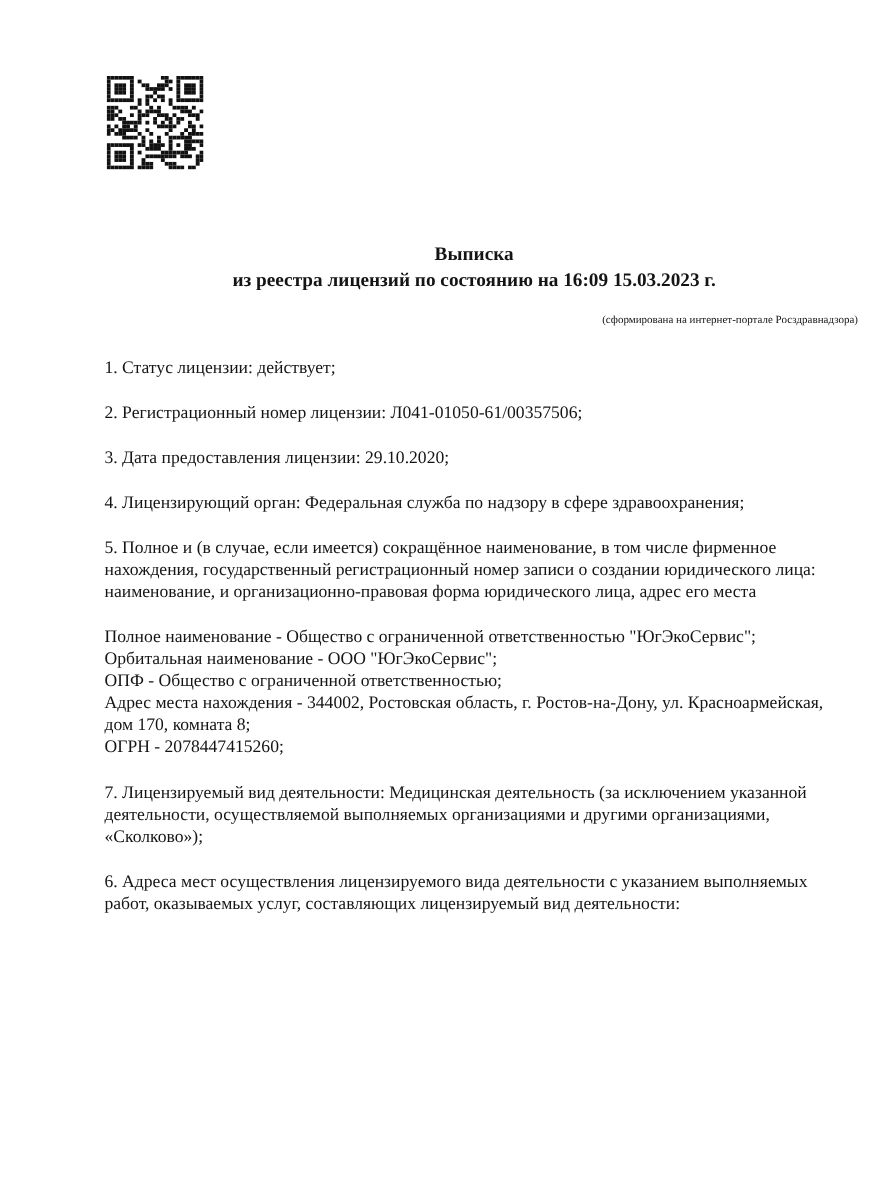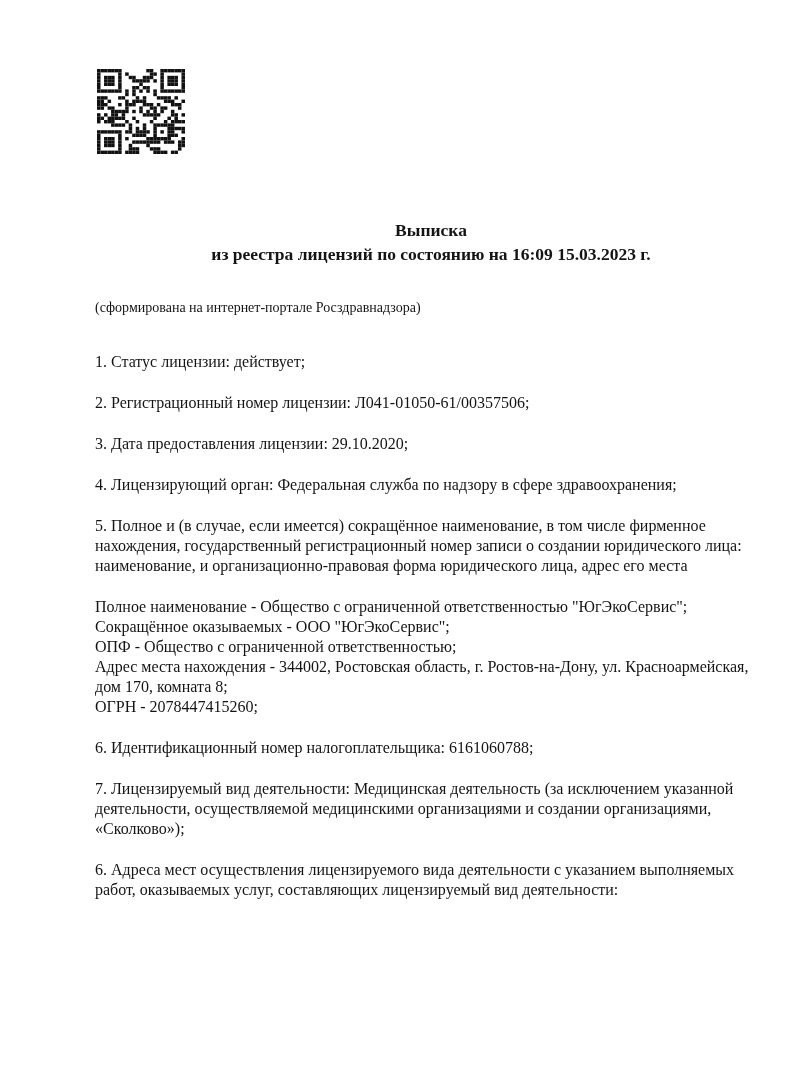--- a/index.html
+++ b/index.html
@@ -32,30 +32,30 @@
     margin: 0;
     text-align: center;
     font-size: 17.5px;
     font-weight: 700;
     line-height: 24px;
   }
   .title-line { display: block; }
   .subtitle {
     position: absolute;
     left: 95px;
-    top: 300px;
+    top: 284px;
     width: 685px;
-    text-align: left;
-    font-size: 14px;
+    text-align: right;
+    font-size: 10px;
     line-height: 16px;
   }
   .body {
     position: absolute;
     left: 95px;
-    top: 352px;
+    top: 325px;
     width: 690px;
     font-size: 16px;
     line-height: 20px;
   }
   .block { margin: 0 0 21px 0; }
   .line { white-space: nowrap; }
 </style>
 </head>
 <body>
 
@@ -395,32 +395,29 @@
       <div class="block">
         <div class="line">4. Лицензирующий орган: Федеральная служба по надзору в сфере здравоохранения;</div>
       </div>
       <div class="block">
         <div class="line">5. Полное и (в случае, если имеется) сокращённое наименование, в том числе фирменное</div>
         <div class="line">нахождения, государственный регистрационный номер записи о создании юридического лица:</div>
         <div class="line">наименование, и организационно-правовая форма юридического лица, адрес его места</div>
       </div>
       <div class="block">
         <div class="line">Полное наименование - Общество с ограниченной ответственностью "ЮгЭкоСервис";</div>
-        <div class="line">Сокращённое оказываемых - ООО "ЮгЭкоСервис";</div>
+        <div class="line">Орбитальная наименование - ООО "ЮгЭкоСервис";</div>
         <div class="line">ОПФ - Общество с ограниченной ответственностью;</div>
         <div class="line">Адрес места нахождения - 344002, Ростовская область, г. Ростов-на-Дону, ул. Красноармейская,</div>
         <div class="line">дом 170, комната 8;</div>
         <div class="line">ОГРН - 2078447415260;</div>
       </div>
       <div class="block">
-        <div class="line">6. Идентификационный номер налогоплательщика: 6161060788;</div>
-      </div>
-      <div class="block">
         <div class="line">7. Лицензируемый вид деятельности: Медицинская деятельность (за исключением указанной</div>
-        <div class="line">деятельности, осуществляемой медицинскими организациями и создании организациями,</div>
+        <div class="line">деятельности, осуществляемой выполняемых организациями и другими организациями,</div>
         <div class="line">«Сколково»);</div>
       </div>
       <div class="block">
         <div class="line">6. Адреса мест осуществления лицензируемого вида деятельности с указанием выполняемых</div>
         <div class="line">работ, оказываемых услуг, составляющих лицензируемый вид деятельности:</div>
       </div>
     </div>
 
 </div>
 

